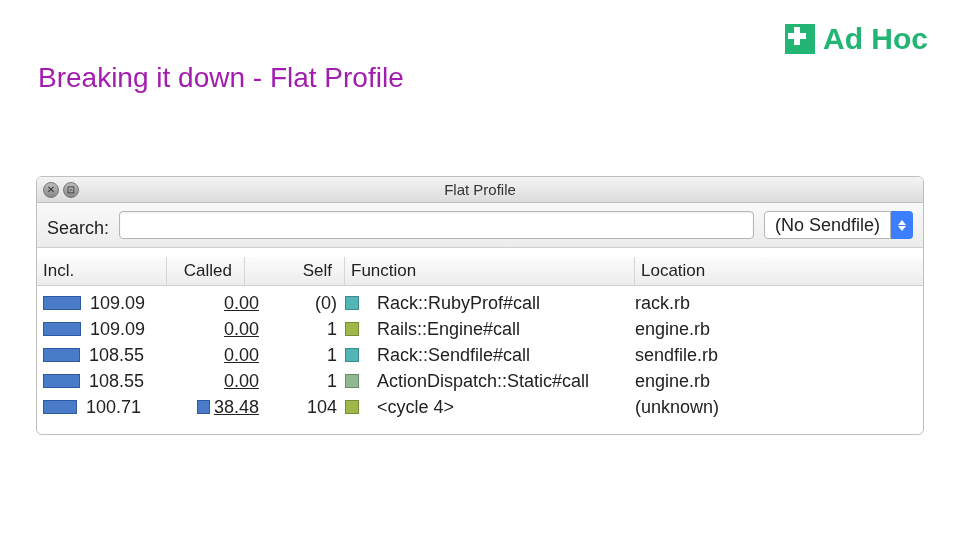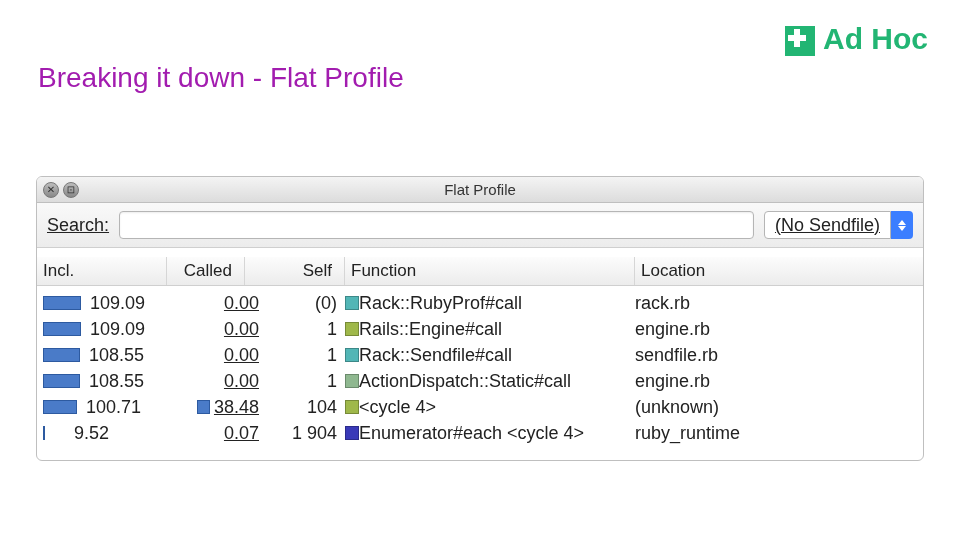--- a/index.html
+++ b/index.html
@@ -9,21 +9,21 @@
       background: #fff;
       font-family: -apple-system, "Helvetica Neue", Arial, sans-serif;
       color: #222;
       position: relative;
     }
     .logo {
       position: absolute;
       top: 22px;
       right: 32px;
       display: flex;
-      align-items: flex-end;
+      align-items: center;
       color: #22b573;
       font-weight: 700;
       font-size: 30px;
       gap: 8px;
     }
     .logo-mark {
       width: 30px;
       height: 30px;
       background: #22b573;
       position: relative;
@@ -92,26 +92,25 @@
       font-size: 10px;
       color: #333;
       line-height: 1;
     }
     .window-title {
       font-size: 15px;
       color: #333;
     }
     .toolbar {
       display: flex;
-      align-items: center;
+      align-items: flex-end;
       padding: 8px 10px;
       background: linear-gradient(#f9f9f9, #ececec);
       border-bottom: 1px solid #cfcfcf;
       gap: 10px;
-      text-decoration: underline;
     }
     .search-label {
       font-size: 18px;
       color: #222;
     }
     .search-input {
       flex: 1;
       height: 28px;
       border: 1px solid #b5b5b5;
       border-radius: 4px;
@@ -174,21 +173,21 @@
     .row {
       display: flex;
       align-items: center;
       font-size: 18px;
       color: #222;
       height: 26px;
     }
     .cell-incl   { width: 124px; display:flex; align-items:center; }
     .cell-self   { width: 100px; display:flex; align-items:center; justify-content:flex-end; padding-right: 8px; text-decoration: underline;}
     .cell-called { width: 78px;  text-align: right; padding-right: 8px;}
-    .cell-func   { width: 290px; display:flex; align-items:center; gap:0; }
+    .cell-func   { width: 290px; display:flex; align-items:center; gap:18px; }
     .cell-loc    { flex: 1; }
     .bar {
       height: 14px;
       background: #4a7bc8;
       border: 1px solid #2d5aa0;
       margin-right: 4px;
     }
     .bar.small {
       background: #4a7bc8;
     }
@@ -308,29 +307,14 @@
           <div class="bar small" style="width: 13px; margin-right: 4px;"></div>
           <span class="val">38.48</span>
         </div>
         <div class="cell-called">104</div>
         <div class="cell-func">
           <div class="swatch" style="background: rgb(159, 184, 74);"></div>
           <span>&lt;cycle 4&gt;</span>
         </div>
         <div class="cell-loc">(unknown)</div>
       </div>
-      <div class="row">
-        <div class="cell-incl">
-          <div class="bar" style="width: 2px;"></div>
-          <span class="val" style="text-align: right; width: 60px;">9.52</span>
-        </div>
-        <div class="cell-self">
-          <span class="val">0.07</span>
-        </div>
-        <div class="cell-called">1 904</div>
-        <div class="cell-func">
-          <div class="swatch" style="background: rgb(58, 58, 184);"></div>
-          <span>Enumerator#each &lt;cycle 4&gt;</span>
-        </div>
-        <div class="cell-loc">ruby_runtime</div>
-      </div>
     </div>
 </div>
 
 </body></html>

